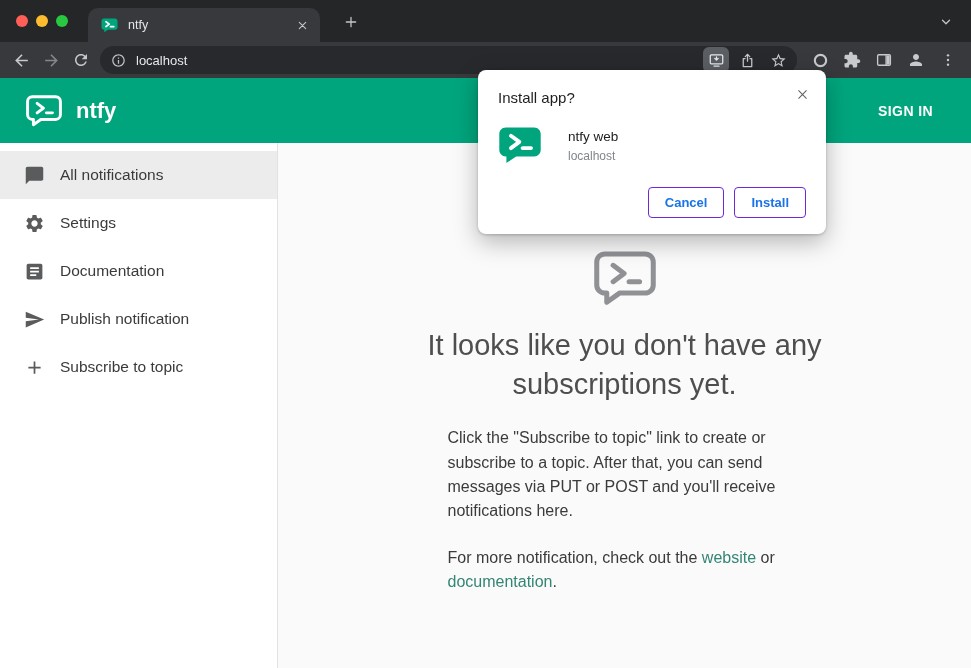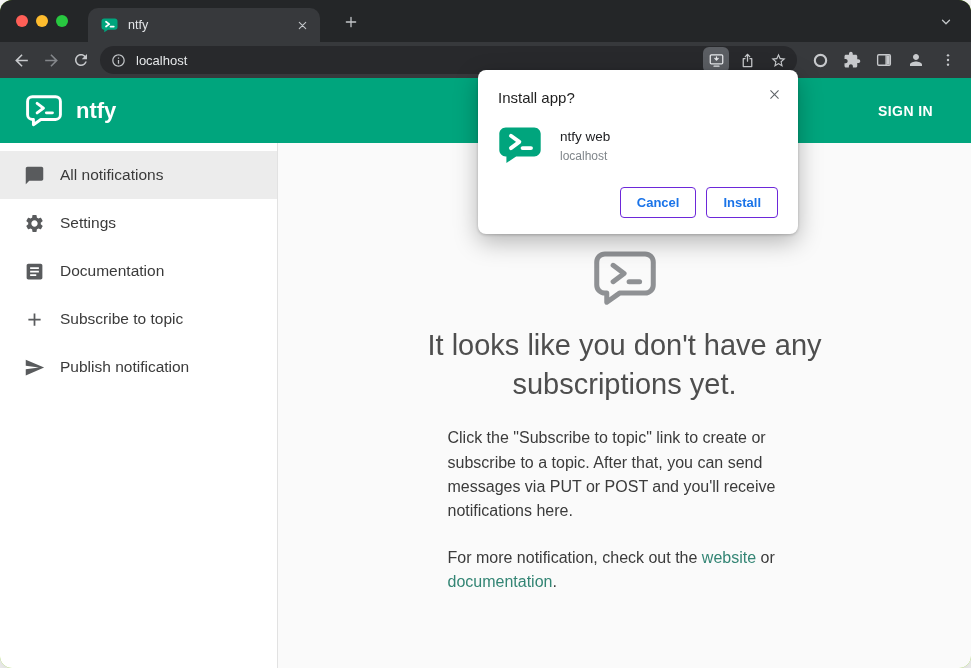--- a/index.html
+++ b/index.html
@@ -1,20 +1,20 @@
 <!DOCTYPE html>
 <html style="--teal: #00a57d; --link: #338574; --blue: #1a73e8; --chrome-strip: #242628; --chrome-toolbar: #37393c; --chrome-omnibox: #28292c;"><head>
 <meta charset="utf-8">
 <style>
   * { margin:0; padding:0; box-sizing:border-box; }
   html,body { background:#ffffff; }
   body { font-family:"Liberation Sans","DejaVu Sans",sans-serif; }
   button { font-family:inherit; }
 
-  .window { position:relative; width:971px; height:668px; border-radius:12px; overflow:hidden;
+  .window { position:relative; width:971px; height:668px; border-radius:0; overflow:hidden;
             background:#84cc16; box-shadow:0 8px 30px rgba(0,0,0,.25); }
 
   
   .tabstrip { position:relative; height:42px; background:var(--chrome-strip,#242628); }
   .traffic { position:absolute; left:16px; top:0; height:42px; display:flex; align-items:center; gap:8px; }
   .light { width:12px; height:12px; border-radius:50%; display:inline-block; cursor:pointer; }
   .light.red{background:#ff5f57}.light.yellow{background:#febc2e}.light.green{background:#28c840}
   .tab { position:absolute; left:88px; top:8px; width:232px; height:34px;
          background:var(--chrome-toolbar,#37393c); border-radius:10px 10px 0 0;
          display:flex; align-items:center; padding:0 8px 0 13px; cursor:pointer; }
@@ -65,28 +65,28 @@
 
   .main { flex:1; display:flex; justify-content:center; background:#fafafa; }
   .empty { padding-top:108px; text-align:center; width:430px; }
   .big-logo { color:#8f9194; display:inline-flex; }
   .empty h1 { font-size:29px; font-weight:400; color:#4e4e4e; margin-top:16px; line-height:1.35; }
   .body-text { width:354px; margin:22px auto 0; text-align:left; font-size:16px; line-height:1.52;
                color:#3b3b3b; }
   .link { color:var(--link,#338574); cursor:pointer;margin-top:20px; }
 
   
-  .install-dialog { position:absolute; left:478px; top:70px; width:320px; background:#fff;
+  .install-dialog { position:absolute; left:478px; top:70px; width:348px; background:#fff;
                     border-radius:8px; padding:19px 20px 16px; z-index:40;
                     box-shadow:0 1px 3px rgba(0,0,0,.2), 0 8px 24px rgba(0,0,0,.28); }
   .dlg-title { font-size:15px; color:#1f1f1f; }
   .dlg-close { position:absolute; right:12px; top:12px; width:24px; height:24px; color:#5f6368; }
   .dlg-app { display:flex; align-items:flex-start; margin-top:20px; }
   .dlg-icon { display:flex; color:var(--teal,#00a57d); }
-  .dlg-meta { margin-left:18px; padding-top:3px; }
+  .dlg-meta { margin-left:26px; padding-top:3px; }
   .dlg-name { font-size:13.5px; color:#202124; }
   .dlg-origin { font-size:12px; color:#80868b; margin-top:5px; }
   .dlg-actions { display:flex; justify-content:flex-end; gap:10px; margin-top:22px; }
   .dlg-btn { background:#fff; border:1px solid #6d28d9; border-radius:4px; color:var(--blue,#1a73e8);
              font-size:13px; font-weight:bold; padding:7px 16px; min-width:70px; cursor:pointer; }
 </style>
 </head>
 <body>
 
 <div class="window">
@@ -242,32 +242,32 @@
         <span class="side-icon">
           <svg width="21" height="21" viewBox="0 0 24 24">
               <path fill="currentColor" d="M19 3H5c-1.1 0-2 .9-2 2v14c0 1.1.9 2 2 2h14c1.1 0 2-.9 2-2V5c0-1.1-.9-2-2-2zm-5 14H7v-2h7v2zm3-4H7v-2h10v2zm0-4H7V7h10v2z"></path>
             </svg>
         </span>
         <span class="side-label">Documentation</span>
       </div>
       <div class="side-item">
         <span class="side-icon">
           <svg width="21" height="21" viewBox="0 0 24 24">
+              <path fill="currentColor" d="M2.01 21 23 12 2.01 3 2 10l15 2-15 2z"></path>
+            </svg>
+        </span>
+        <span class="side-label">Publish notification</span>
+      </div>
+      <div class="side-item">
+        <span class="side-icon">
+          <svg width="21" height="21" viewBox="0 0 24 24">
               <path fill="currentColor" d="M19 13h-6v6h-2v-6H5v-2h6V5h2v6h6v2z"></path>
             </svg>
         </span>
         <span class="side-label">Subscribe to topic</span>
-      </div>
-      <div class="side-item">
-        <span class="side-icon">
-          <svg width="21" height="21" viewBox="0 0 24 24">
-              <path fill="currentColor" d="M2.01 21 23 12 2.01 3 2 10l15 2-15 2z"></path>
-            </svg>
-        </span>
-        <span class="side-label">Publish notification</span>
       </div>
     </nav>
 
     <main class="main">
       <div class="empty">
         <span class="big-logo">
           <svg width="62" height="55" viewBox="0 0 68 60">
               <path d="M12 3 H56 C61 3 65 7 65 12 V37 C65 42 61 46 56 46 H28 L14 56 V46 H12 C7 46 3 42 3 37 V12 C3 7 7 3 12 3 Z" fill="none" stroke="currentColor" stroke-width="5.5" stroke-linejoin="round"></path>
               <path d="M21 15.5 L33 24.5 L21 33.5" fill="none" stroke="currentColor" stroke-width="5.5" stroke-linecap="round" stroke-linejoin="round"></path>
               <path d="M38.5 33.5 H50" stroke="currentColor" stroke-width="5.5" stroke-linecap="round"></path>

